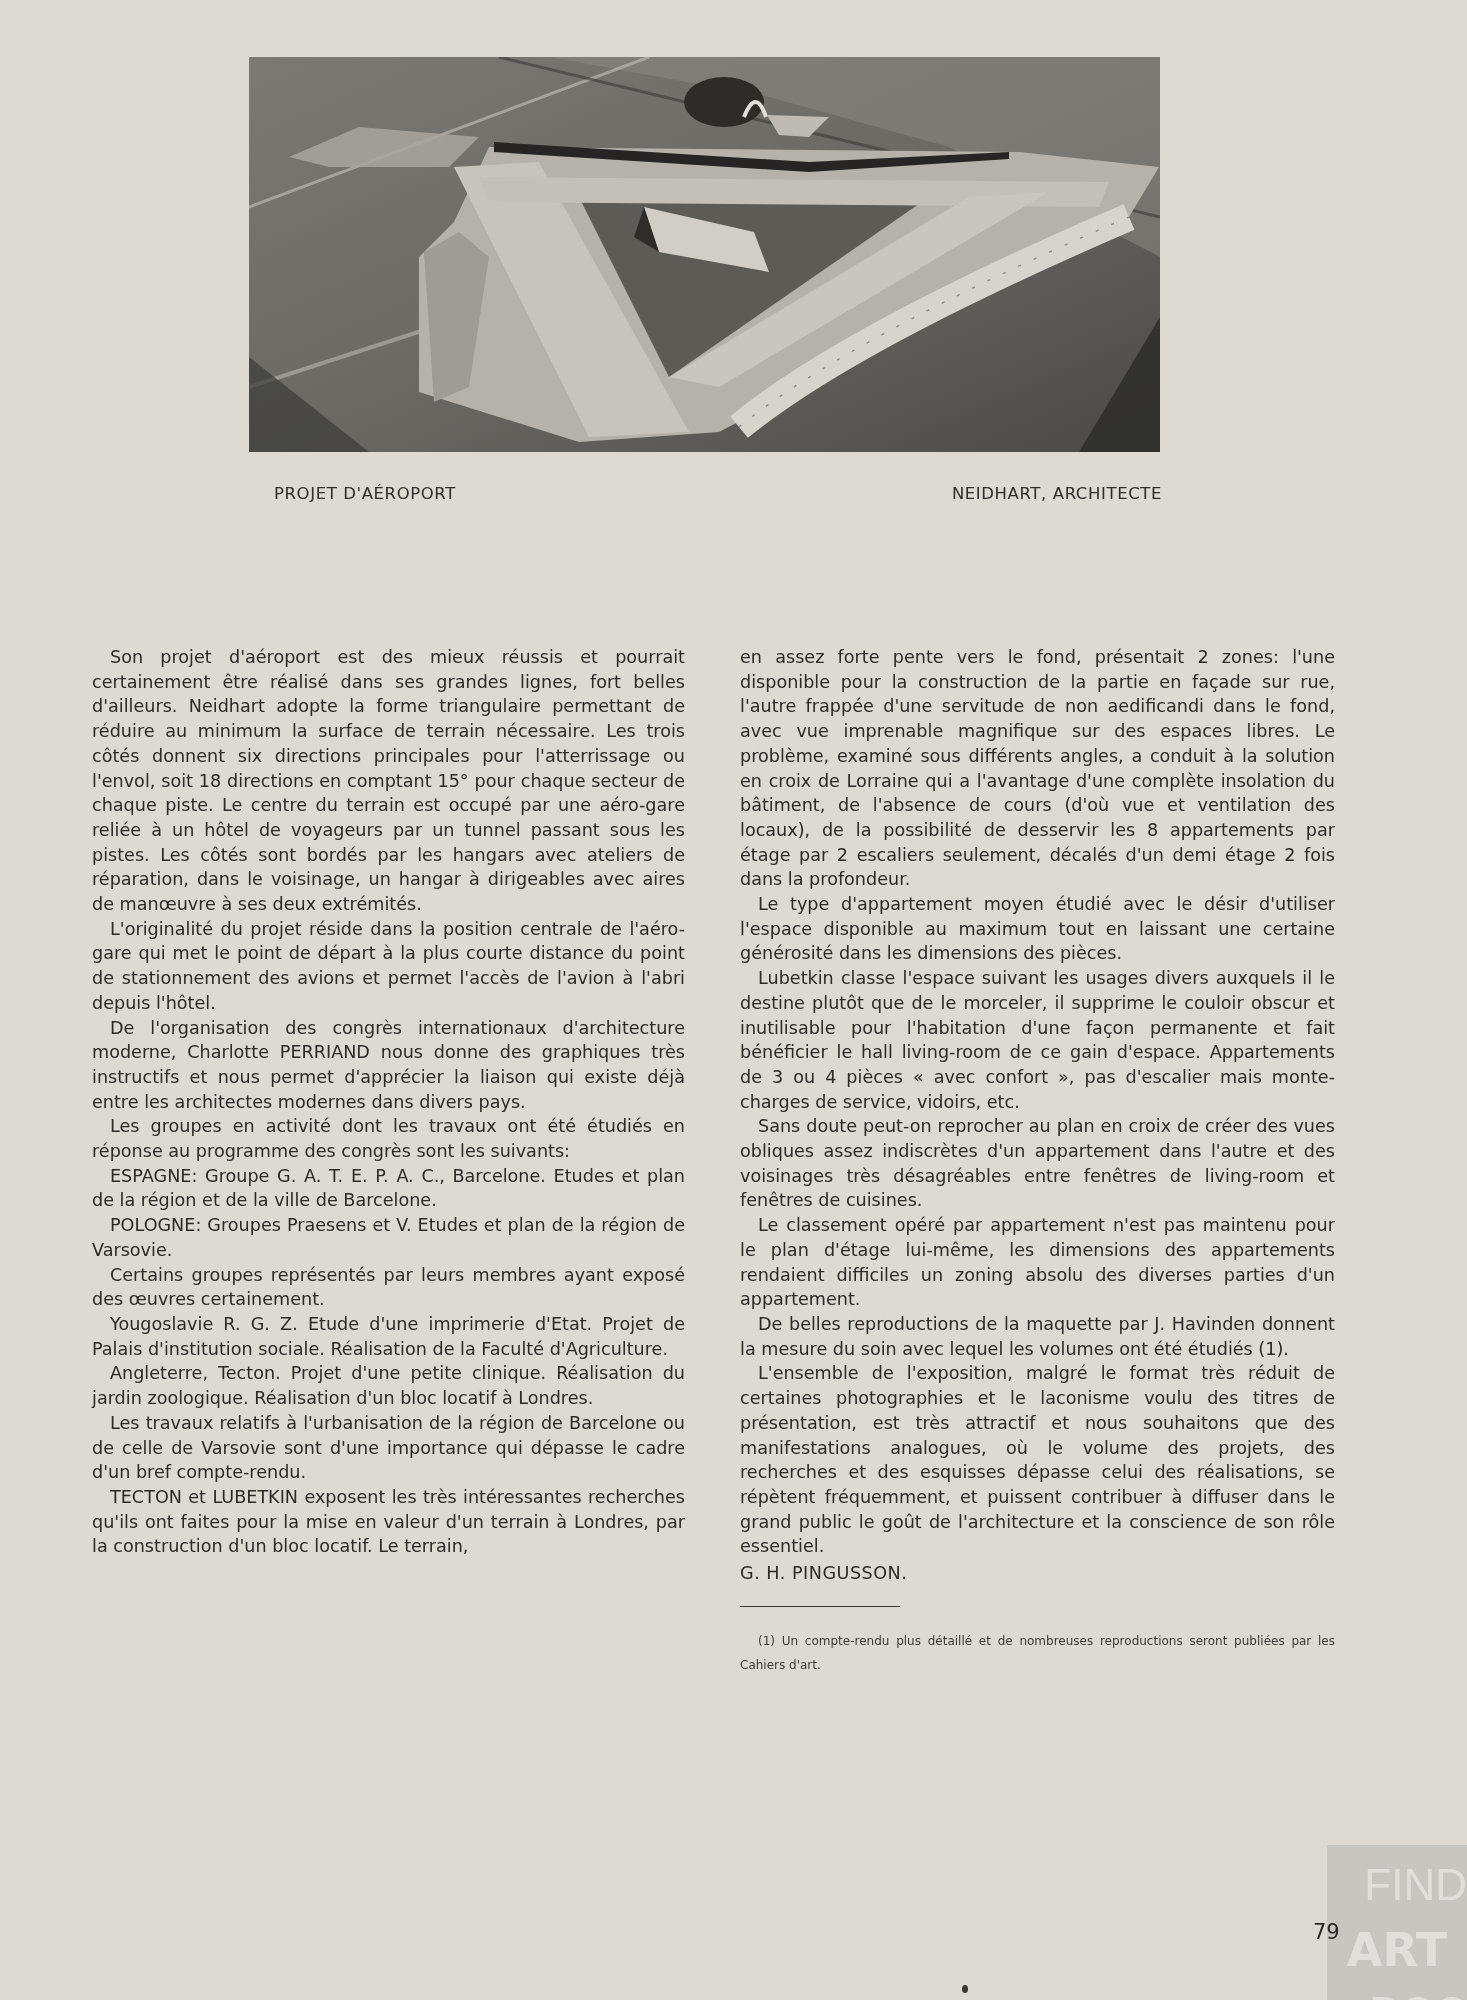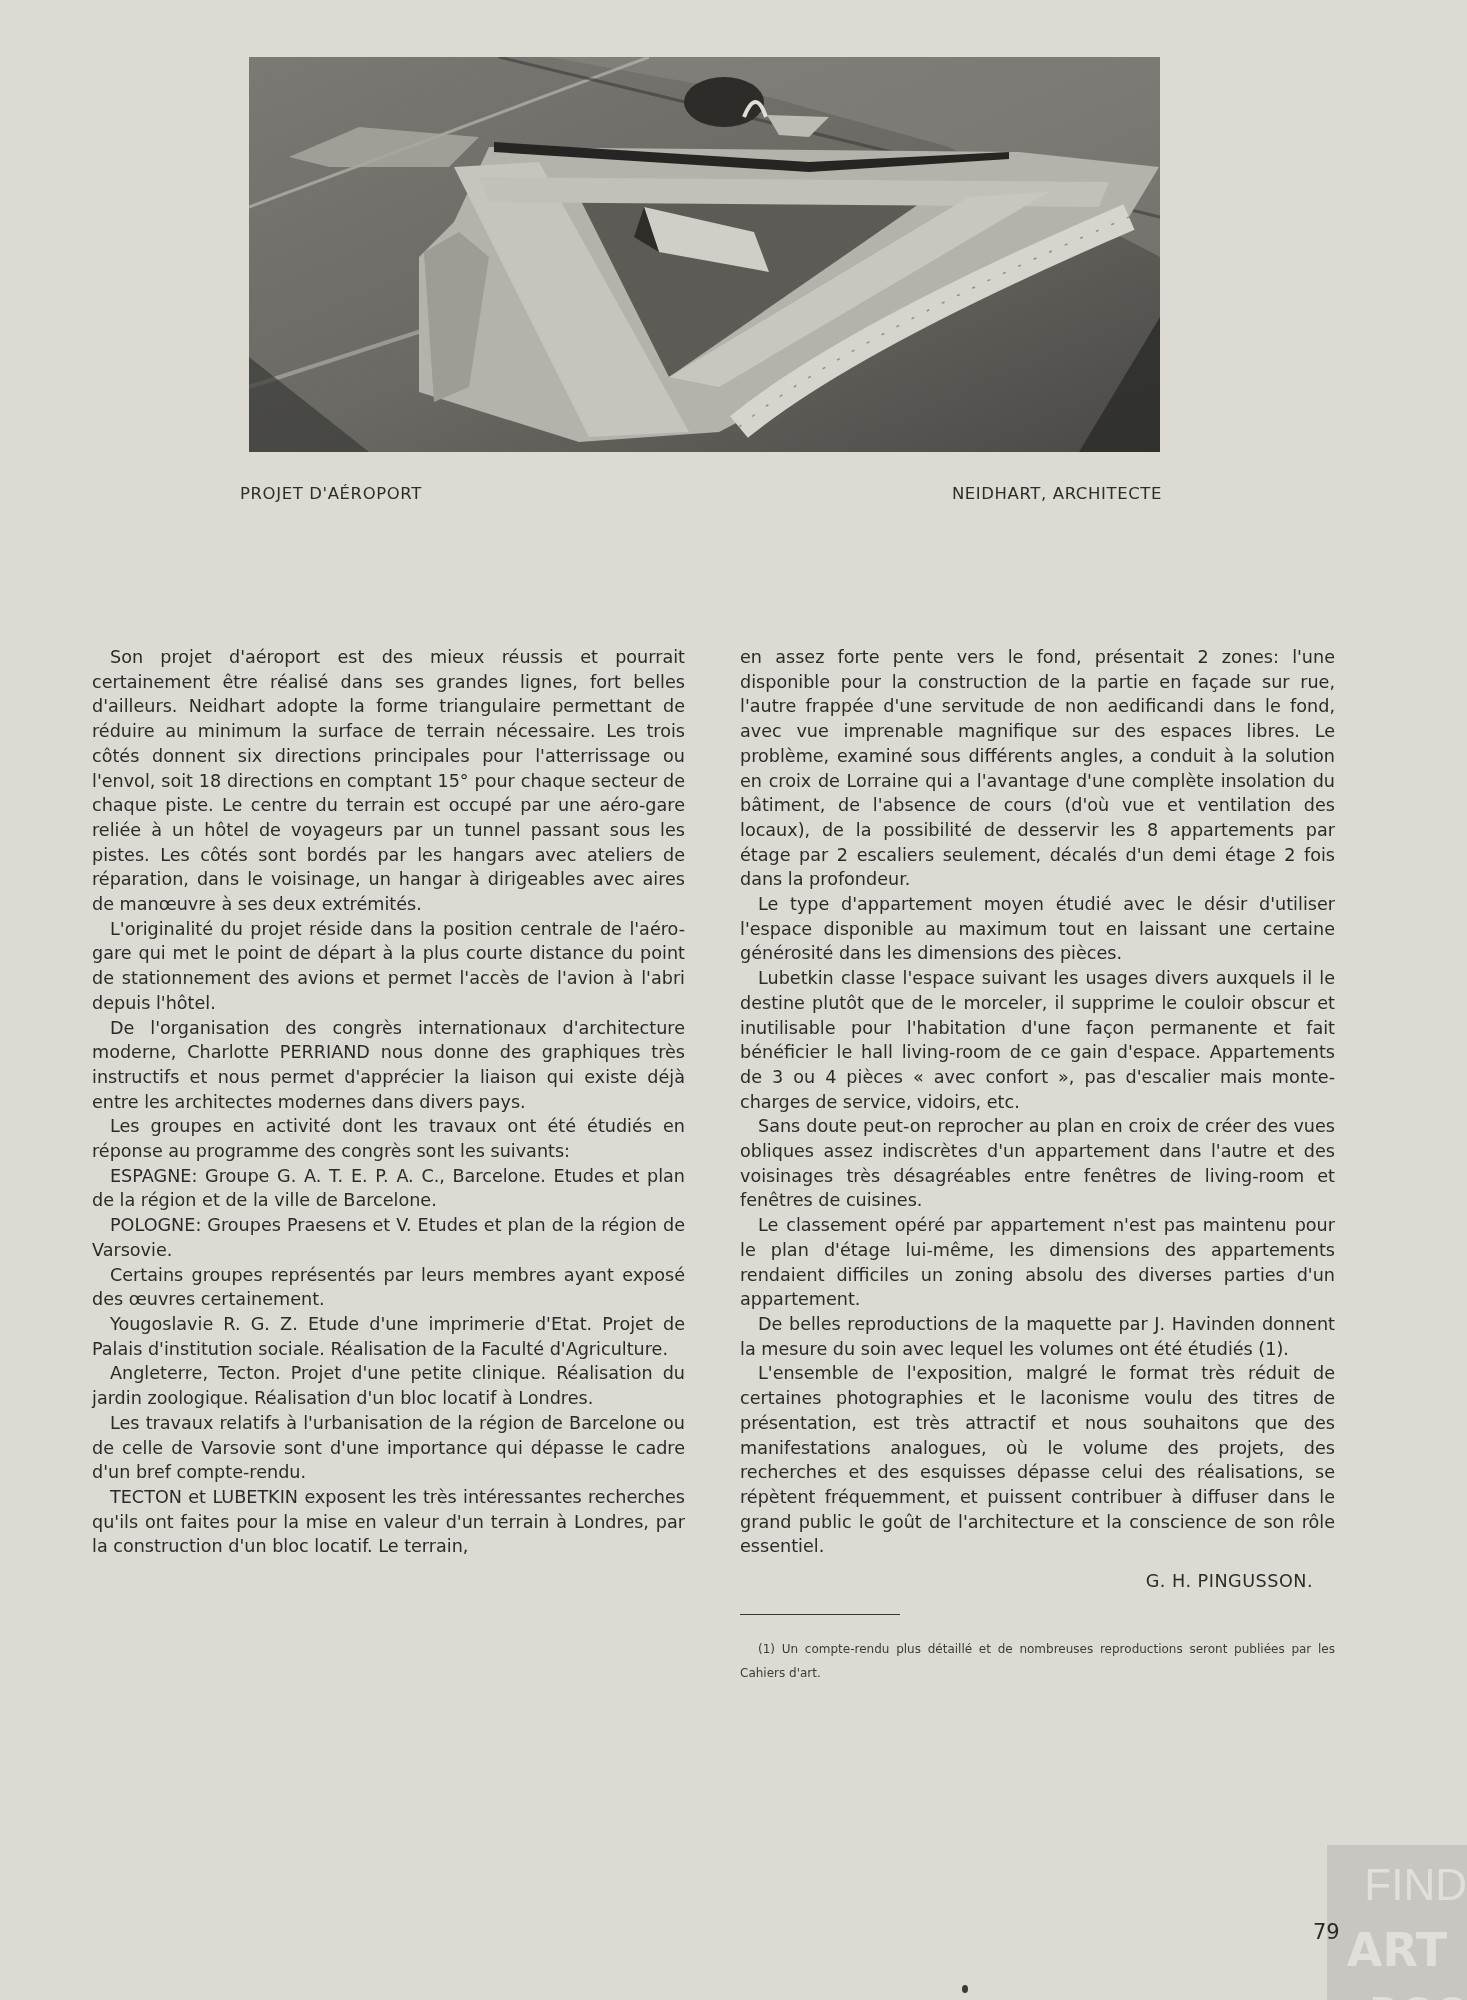--- a/index.html
+++ b/index.html
@@ -15,32 +15,32 @@
     width: 911px; height: 395px;
     background: #6e6d68;
     overflow: hidden;
   }
   .photo svg { display: block; width: 100%; height: 100%; }
   .caption {
     position: absolute; top: 484px;
     font-size: 16.5px; letter-spacing: 0.6px;
     color: #2f2d2a;
   }
-  .caption.left { left: 240px; }
+  .caption.left { left: 274px; }
   .caption.right { right: 305px; }
   .col {
     position: absolute; top: 645px;
     font-size: 17.6px; line-height: 24.7px;
     text-align: justify; hyphens: manual;
   }
   .col.left { left: 92px; width: 593px; }
   .col.right { left: 740px; width: 595px; }
   .col p { margin: 0; text-indent: 18px; }
   .col p.noindent { text-indent: 0; }
-  .signature { text-align: right; margin-top: 10px; padding-right: 22px; letter-spacing: 0.5px; }
+  .signature { margin-top: 2px; padding-right: 22px; letter-spacing: 0.5px; }
   .rule {
     width: 160px; height: 0; border-top: 1.5px solid #3a3834;
     margin: 20px 0 22px 0;
   }
   .footnote { font-size: 12px; line-height: 24px; color: #3d3b37; }
   .footnote p { text-indent: 18px; margin: 0; text-align: justify; }
   .page-number {
     position: absolute; left: 1313px; top: 1920px;
     font-size: 21px; color: #2b2926;
   }

